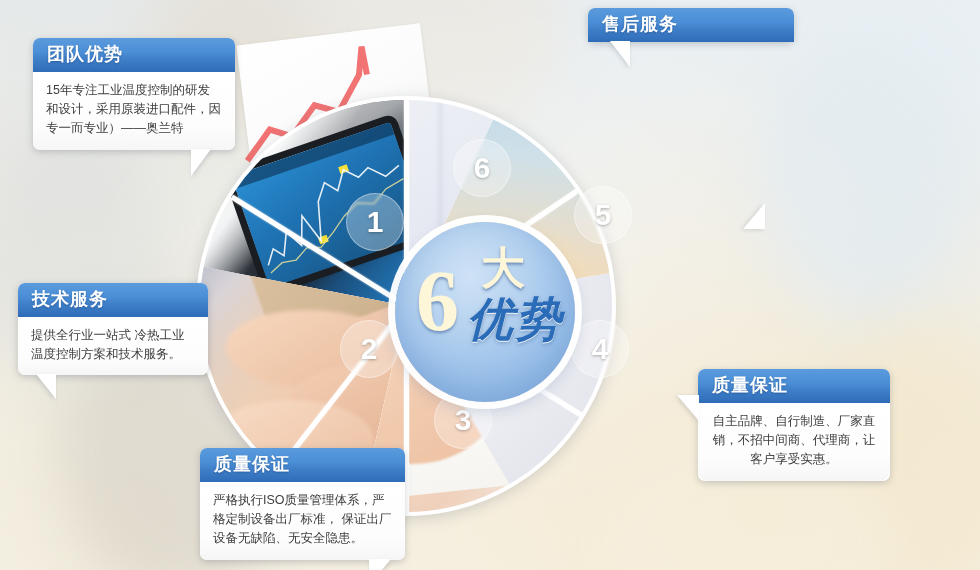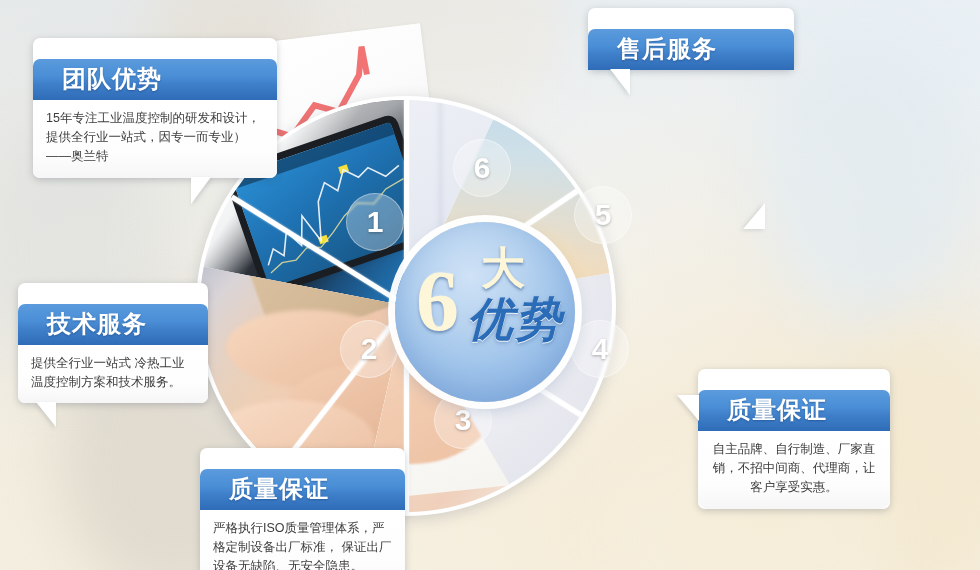--- a/index.html
+++ b/index.html
@@ -205,36 +205,35 @@
   
   .callout{
     position:absolute;border-radius:7px;
     background:#ffffff;
     box-shadow:0 2px 7px rgba(60,70,90,.26);
     overflow:visible;
   }
   .callout .hd{
     border-radius:7px 7px 0 0;
     background:linear-gradient(180deg,#5b9bdd 0%,#4a8ed6 42%,#3f7fc9 62%,#2f6cb8 100%);
-    color:#ffffff;font-size:24px;font-weight:700;letter-spacing:1px;
-    padding:6px 14px 7px 29px;
+    color:#ffffff;font-size:18px;font-weight:700;letter-spacing:1px;
+    padding:6px 14px 7px 14px;
     text-shadow:0 1px 2px rgba(20,60,110,.45);
     line-height:1.15;
-    margin-top:21px;
   }
   .callout .bd{
     padding:9px 13px 11px 13px;color:#3d3d3d;font-size:12.5px;line-height:1.55;
     border-radius:0 0 7px 7px;
     background:linear-gradient(180deg,#ffffff 0%,#fdfdfd 70%,#f6f6f6 100%);
   }
   .callout .bd.ctr{text-align:center;border-radius:11px;}
   .tail{position:absolute;width:0;height:0;}
 
   
-  #co-team{left:33px;top:38px;width:244px;}
+  #co-team{left:33px;top:38px;width:202px;}
   #co-team .tail{left:158px;bottom:-26px;border-left:20px solid #ffffff;border-bottom:27px solid transparent;filter:drop-shadow(1px 2px 2px rgba(60,70,90,.18));}
 
   #co-tech{left:18px;top:283px;width:190px;}
   #co-tech .tail{left:18px;bottom:-24px;border-right:20px solid #ffffff;border-bottom:25px solid transparent;filter:drop-shadow(-1px 2px 2px rgba(60,70,90,.18));}
 
   #co-quality{left:200px;top:448px;width:205px;}
   #co-quality .tail{right:14px;bottom:-25px;border-left:22px solid #ffffff;border-bottom:26px solid transparent;filter:drop-shadow(1px 2px 2px rgba(60,70,90,.18));}
 
   #co-after{left:588px;top:8px;width:206px;}
   #co-after .tail{left:22px;bottom:-25px;border-right:20px solid #ffffff;border-bottom:26px solid transparent;filter:drop-shadow(-1px 2px 2px rgba(60,70,90,.18));}
@@ -366,21 +365,21 @@
   <div class="center">
     <div class="center-inner">
       <div class="c-six">6</div>
       <div class="c-da">大</div>
       <div class="c-ys">优势</div>
     </div>
   </div>
 
   <div class="callout" id="co-team">
     <div class="hd">团队优势</div>
-    <div class="bd">15年专注工业温度控制的研发和设计，提供全行业一站式，因专一而专业）——奥兰特</div>
+    <div class="bd">15年专注工业温度控制的研发和设计，采用原装进口配件，因专一而专业）——奥兰特</div>
     <div class="tail"></div>
   </div>
 
   <div class="callout" id="co-quality">
     <div class="hd">质量保证</div>
     <div class="bd">严格执行ISO质量管理体系，严格定制设备出厂标准，    保证出厂设备无缺陷、无安全隐患。</div>
     <div class="tail"></div>
   </div>
 
   <div class="callout" id="co-tech">

